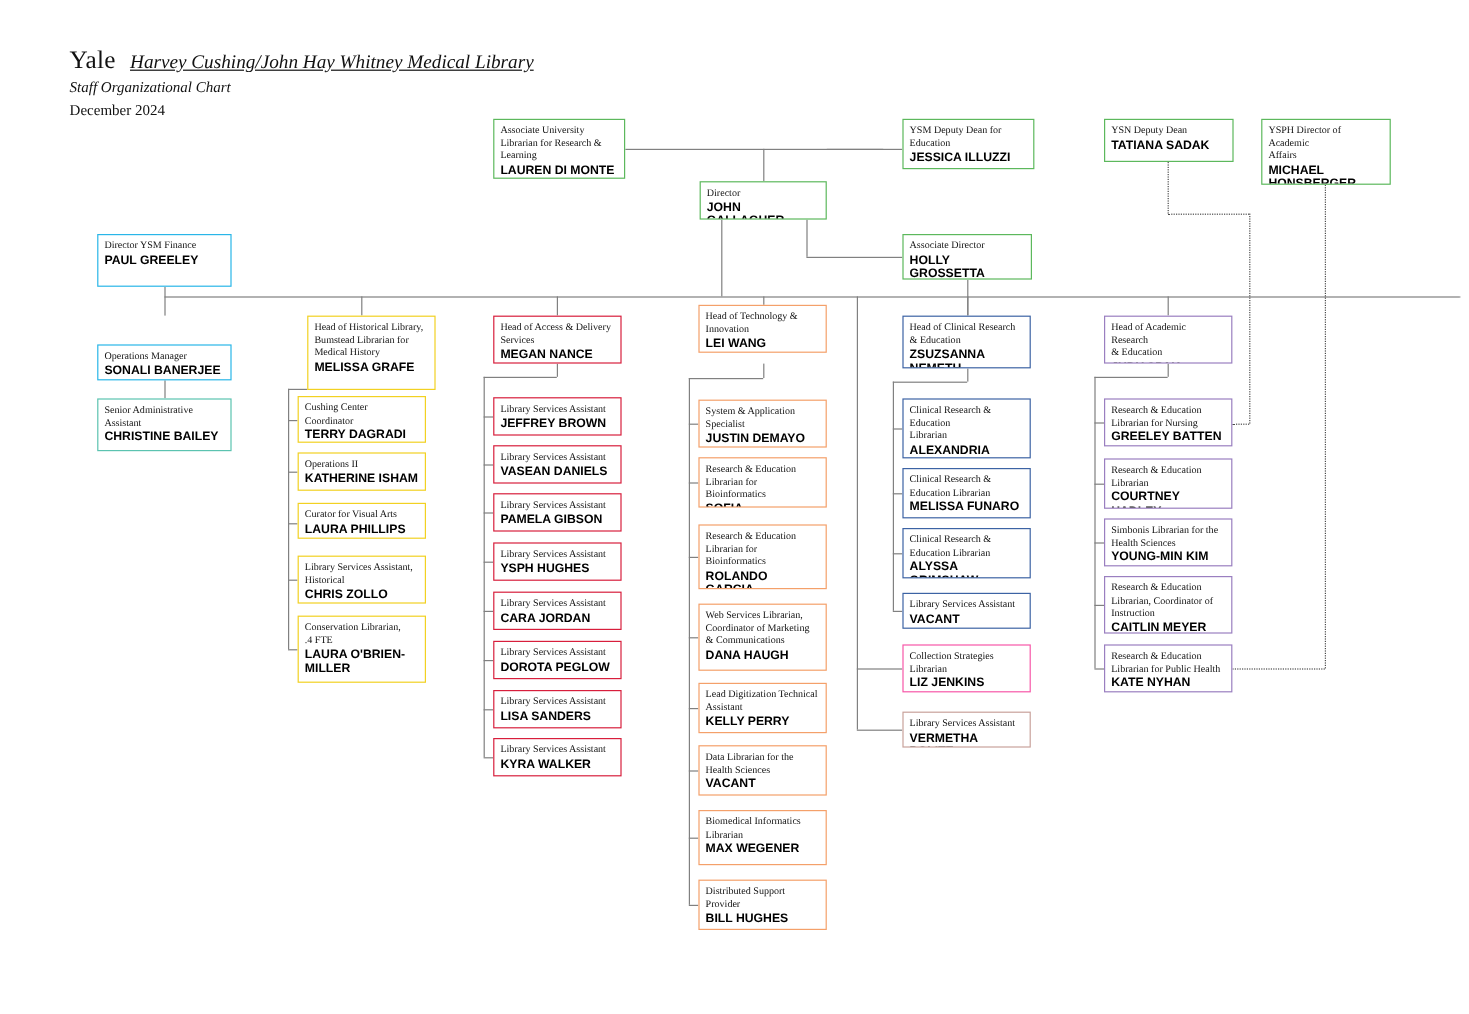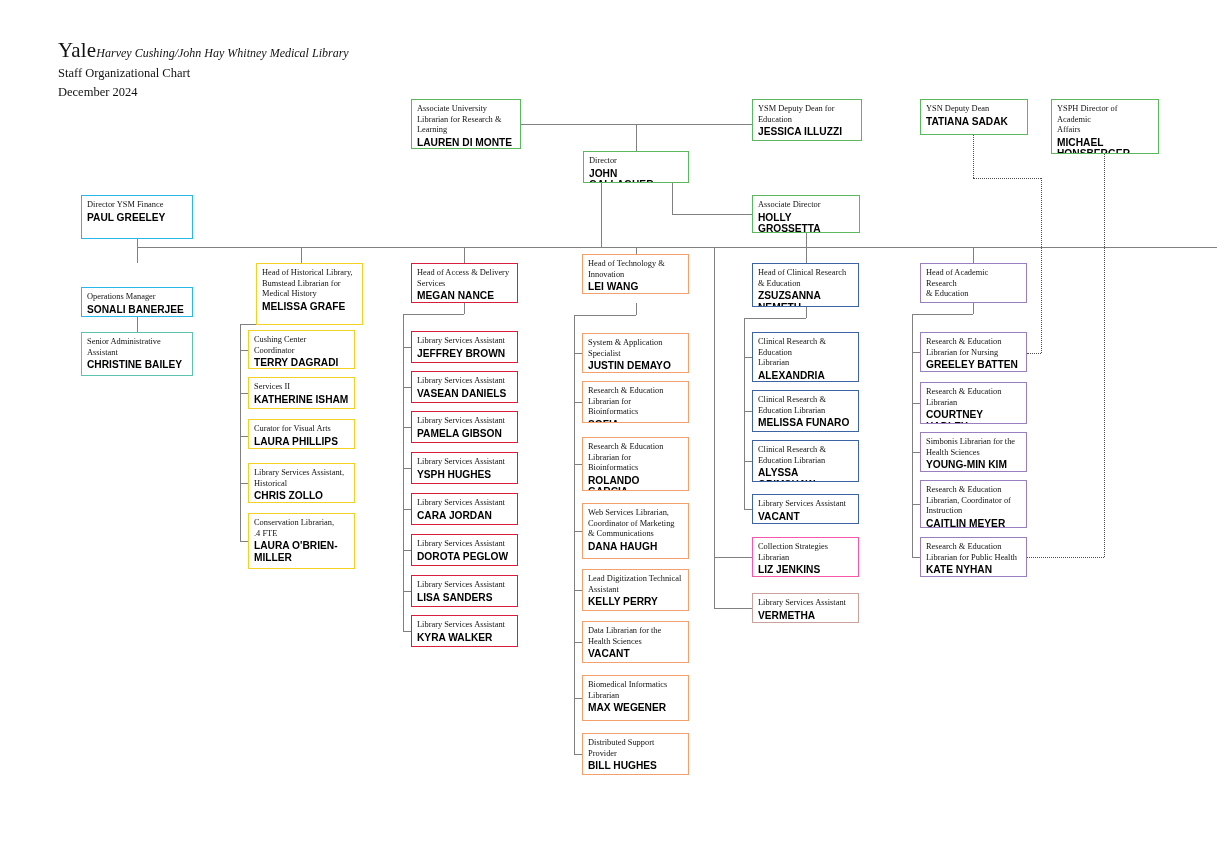--- a/index.html
+++ b/index.html
@@ -29,33 +29,34 @@
   }
   .hdr-yale {
     font-family: "Liberation Serif", serif;
     font-size: 21px;
     color: #111111;
     letter-spacing: 0.2px;
   }
   .hdr-lib {
     font-family: "Liberation Serif", serif;
     font-style: italic;
-    font-size: 12px;
+    font-size: 16px;
     color: #111111;
-    margin-left: 0;
+    margin-left: 12px;
+    text-decoration: underline;
   }
   .hdr-sub {
     position: absolute;
     left: 58px;
     font-family: "Liberation Serif", serif;
     font-size: 12.5px;
     color: #111111;
     white-space: nowrap;
   }
-  .hdr-sub.l2 { top: 66px; }
+  .hdr-sub.l2 { top: 66px; font-style: italic; }
   .hdr-sub.l3 { top: 85px; }
 
   
   .conn {
     position: absolute;
     background: #808080;
   }
   .conn.h { height: 1px; }
   .conn.v { width: 1px; }
   .conn.dotted-h {
@@ -229,21 +230,21 @@
 Bumstead Librarian for
 Medical History</span>
         <span class="person">MELISSA GRAFE</span>
       </div>
       <div class="node" style="left: 248px; top: 330px; width: 107px; height: 39px; border-color: rgb(242, 209, 34);">
         <span class="title">Cushing Center
 Coordinator</span>
         <span class="person">TERRY DAGRADI</span>
       </div>
       <div class="node" style="left: 248px; top: 377px; width: 107px; height: 32px; border-color: rgb(242, 209, 34);">
-        <span class="title">Services II</span>
+        <span class="title">Operations II</span>
         <span class="person">KATHERINE ISHAM</span>
       </div>
       <div class="node" style="left: 248px; top: 419px; width: 107px; height: 30px; border-color: rgb(242, 209, 34);">
         <span class="title">Curator for Visual Arts</span>
         <span class="person">LAURA PHILLIPS</span>
       </div>
       <div class="node" style="left: 248px; top: 463px; width: 107px; height: 40px; border-color: rgb(242, 209, 34);">
         <span class="title">Library Services Assistant,
 Historical</span>
         <span class="person">CHRIS ZOLLO</span>

